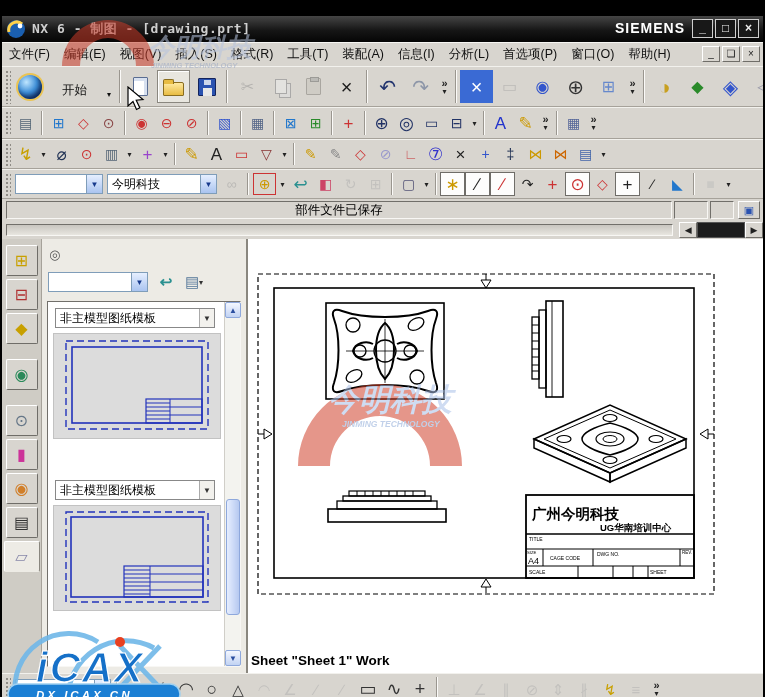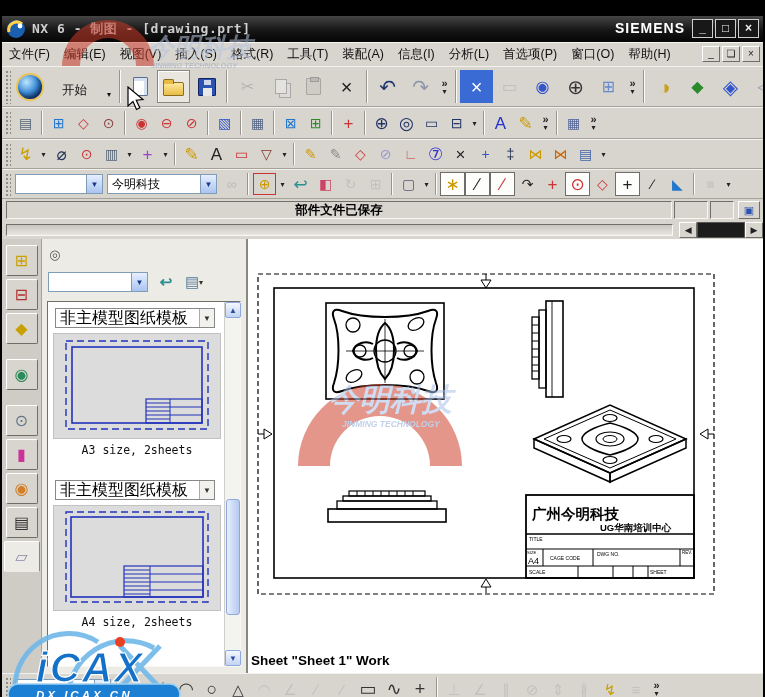--- a/index.html
+++ b/index.html
@@ -77,21 +77,21 @@
 
   
   .combo{flex:none;height:20px;background:#fff;border:1px solid #7f9db9;display:flex;align-items:center;margin:0 2px}
   .cval{flex:1;font-size:12px;padding-left:4px;color:#000;white-space:nowrap;overflow:hidden}
   .cbtn{flex:none;width:16px;height:100%;display:flex;align-items:center;justify-content:center;
     background:linear-gradient(#e6efff,#aac4f0);border-left:1px solid #7f9db9;font-size:8px;color:#16398c}
 
   
   .promptbar{position:absolute;left:0;top:183px;width:100%;height:22px;background:#d8d5cf;display:flex;align-items:center}
   .pfield{height:18px;margin-left:4px;width:666px;border:1px solid;border-color:#716f6a #f8f7f4 #f8f7f4 #716f6a;
-    display:flex;align-items:center;justify-content:center;font-size:12.5px;font-weight:bold;color:#000}
+    display:flex;align-items:center;justify-content:center;font-size:12.5px;font-weight:normal;color:#000}
   .pcell{height:18px;border:1px solid;border-color:#716f6a #f8f7f4 #f8f7f4 #716f6a;margin-left:2px}
   .pbtn{width:22px;height:18px;margin-left:4px;border:1px solid;border-color:#fff #6f6d68 #6f6d68 #fff;
     display:flex;align-items:center;justify-content:center;font-size:11px;color:#2a52b0}
   .scrollrow{position:absolute;left:0;top:205px;width:100%;height:18px;background:#d8d5cf;display:flex;align-items:center}
   .sgroove{height:12px;margin-left:4px;width:668px;border:1px solid;border-color:#716f6a #f8f7f4 #f8f7f4 #716f6a;
     background:linear-gradient(#c8c5bf,#e8e6e0)}
   .sarrow{width:18px;height:16px;background:#d8d5cf;border:1px solid;border-color:#fff #6f6d68 #6f6d68 #fff;
     font-size:9px;display:flex;align-items:center;justify-content:center;color:#222}
   .sdark{width:48px;height:16px;background:#1c1c1c;border:1px solid #555}
 
@@ -111,21 +111,21 @@
   .pal-title{flex:1;height:20px;border:1px solid;border-color:#fff #6f6d68 #6f6d68 #fff;background:#dcd9d3;
     font-family:"DejaVu Sans Mono",monospace;font-size:12px;font-weight:bold;display:flex;align-items:center;padding-left:6px;color:#000}
   .pal-tools{height:30px;display:flex;align-items:center;padding:0 4px;gap:4px}
   .pal-tools .combo{width:100px}
   .ptool{width:24px;height:22px;display:flex;align-items:center;justify-content:center;font-size:15px}
   .pal-list{position:absolute;left:5px;right:5px;top:62px;bottom:6px;background:#fff;
     border:1px solid;border-color:#716f6a #f8f7f4 #f8f7f4 #716f6a}
   .plist-inner{position:absolute;left:0;top:0;right:16px;bottom:0;overflow:hidden}
   .tdrop{position:absolute;left:7px;width:160px;height:20px;background:#fff;border:1px solid #888;
     display:flex;align-items:center}
-  .tdrop .tval{flex:1;font-size:16px;padding-left:4px;color:#000;white-space:nowrap;overflow:hidden}
+  .tdrop .tval{flex:1;font-size:12px;padding-left:4px;color:#000;white-space:nowrap;overflow:hidden}
   .tdrop .tbtnv{width:15px;height:100%;border-left:1px solid #aaa;background:#f2f1ed;
     display:flex;align-items:center;justify-content:center;font-size:8px;color:#333}
   .thumbbox{position:absolute;left:5px;width:168px;height:106px;background:#dcdcdc;border:1px solid #c2c2c2}
   .tcap{position:absolute;left:0;width:178px;text-align:center;font-family:"DejaVu Sans Mono",monospace;
     font-size:11.5px;color:#111}
   .vsb{position:absolute;right:0;top:0;width:16px;bottom:0;background:#f3f3ef;border-left:1px solid #d0cec8}
   .vsb .sbtn{position:absolute;left:0;width:16px;height:16px;background:linear-gradient(#f4f7ff,#c2d3f3);
     border:1px solid #8ea8dc;border-radius:2px;color:#2b4fa0;font-size:8px;display:flex;align-items:center;justify-content:center}
   .vsb .sb-up{top:0}.vsb .sb-dn{bottom:0}
   .vsb .sthumb{position:absolute;left:1px;width:14px;top:54%;height:32%;border-radius:3px;
@@ -548,41 +548,39 @@
               <rect x="18" y="13" width="130" height="76" fill="none" stroke="#2233bb" stroke-width="1.6"></rect>
               <rect x="92" y="65" width="56" height="24" fill="none" stroke="#2233bb" stroke-width="1.2"></rect>
               <line x1="92" y1="73" x2="148" y2="73" stroke="#2233bb"></line>
               <line x1="92" y1="81" x2="148" y2="81" stroke="#2233bb"></line>
               <line x1="116" y1="65" x2="116" y2="89" stroke="#2233bb"></line>
               <line x1="92" y1="69" x2="116" y2="69" stroke="#2233bb"></line>
               <line x1="92" y1="77" x2="116" y2="77" stroke="#2233bb"></line>
               <line x1="92" y1="85" x2="116" y2="85" stroke="#2233bb"></line>
             </svg>
           </div>
-          <div class="tcap" style="top:141px">A3 size, 2sheets</div>
           <div class="tdrop" style="top:178px">
             <span class="tval">非主模型图纸模板</span>
             <span class="tbtnv">▼</span>
           </div>
           <div class="thumbbox" style="top:203px">
             <svg width="166" height="104" viewBox="0 0 166 104">
               <rect x="12" y="6" width="142" height="90" fill="none" stroke="#2233bb" stroke-width="1.4" stroke-dasharray="7 4"></rect>
               <rect x="17" y="11" width="132" height="80" fill="none" stroke="#2233bb" stroke-width="1.6"></rect>
               <rect x="70" y="60" width="79" height="31" fill="none" stroke="#2233bb" stroke-width="1.2"></rect>
               <line x1="70" y1="68" x2="149" y2="68" stroke="#2233bb"></line>
               <line x1="70" y1="76" x2="149" y2="76" stroke="#2233bb"></line>
               <line x1="70" y1="84" x2="149" y2="84" stroke="#2233bb"></line>
               <line x1="96" y1="60" x2="96" y2="91" stroke="#2233bb"></line>
               <line x1="70" y1="64" x2="96" y2="64" stroke="#2233bb"></line>
               <line x1="70" y1="72" x2="96" y2="72" stroke="#2233bb"></line>
               <line x1="70" y1="80" x2="96" y2="80" stroke="#2233bb"></line>
               <line x1="70" y1="88" x2="96" y2="88" stroke="#2233bb"></line>
             </svg>
           </div>
-          <div class="tcap" style="top:313px">A4 size, 2sheets</div>
         </div>
         <div class="vsb">
           <div class="sbtn sb-up">▲</div>
           <div class="sthumb"></div>
           <div class="sbtn sb-dn">▼</div>
         </div>
       </div>
     </div>
 
     <div class="canvas">

